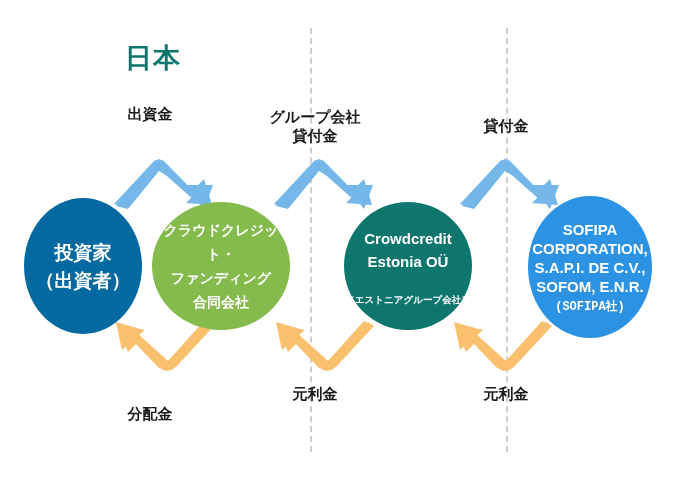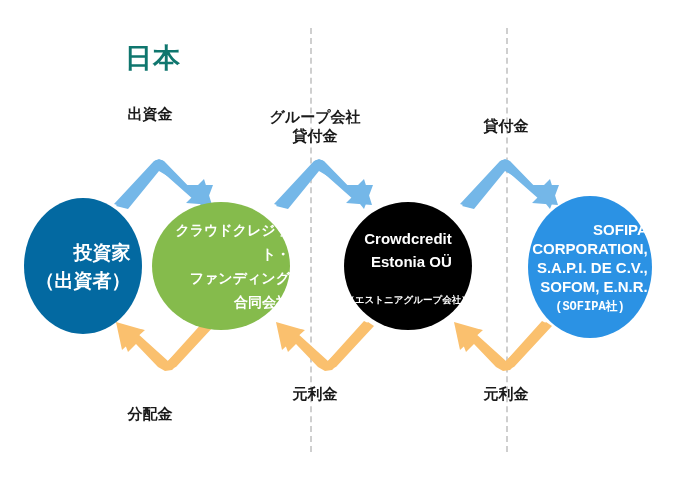--- a/index.html
+++ b/index.html
@@ -69,21 +69,21 @@
 
   
   .node {
     position: absolute;
     border-radius: 50%;
     display: flex;
     flex-direction: column;
     align-items: center;
     justify-content: center;
     color: #ffffff;
-    text-align: right;
+    text-align: center;
     box-sizing: border-box;
   }
   .node .node-title {
     font-weight: bold;
     white-space: pre-line;
   }
   .node .node-sub {
     font-weight: bold;
     white-space: pre-line;
   }
@@ -106,21 +106,21 @@
   }
   #node-ccf .node-title {
     font-size: 14px;
     line-height: 24px;
     font-family: "DejaVu Sans", "Liberation Sans", sans-serif;
   }
 
   #node-estonia {
     left: 344px; top: 202px;
     width: 128px; height: 128px;
-    background: #000000;
+    background: #0f766e;
   }
   #node-estonia .node-title {
     font-size: 15px;
     line-height: 23px;
     font-family: "Liberation Sans", sans-serif;
   }
   #node-estonia .node-sub {
     font-size: 9.5px;
     line-height: 13px;
     margin-top: 20px;

